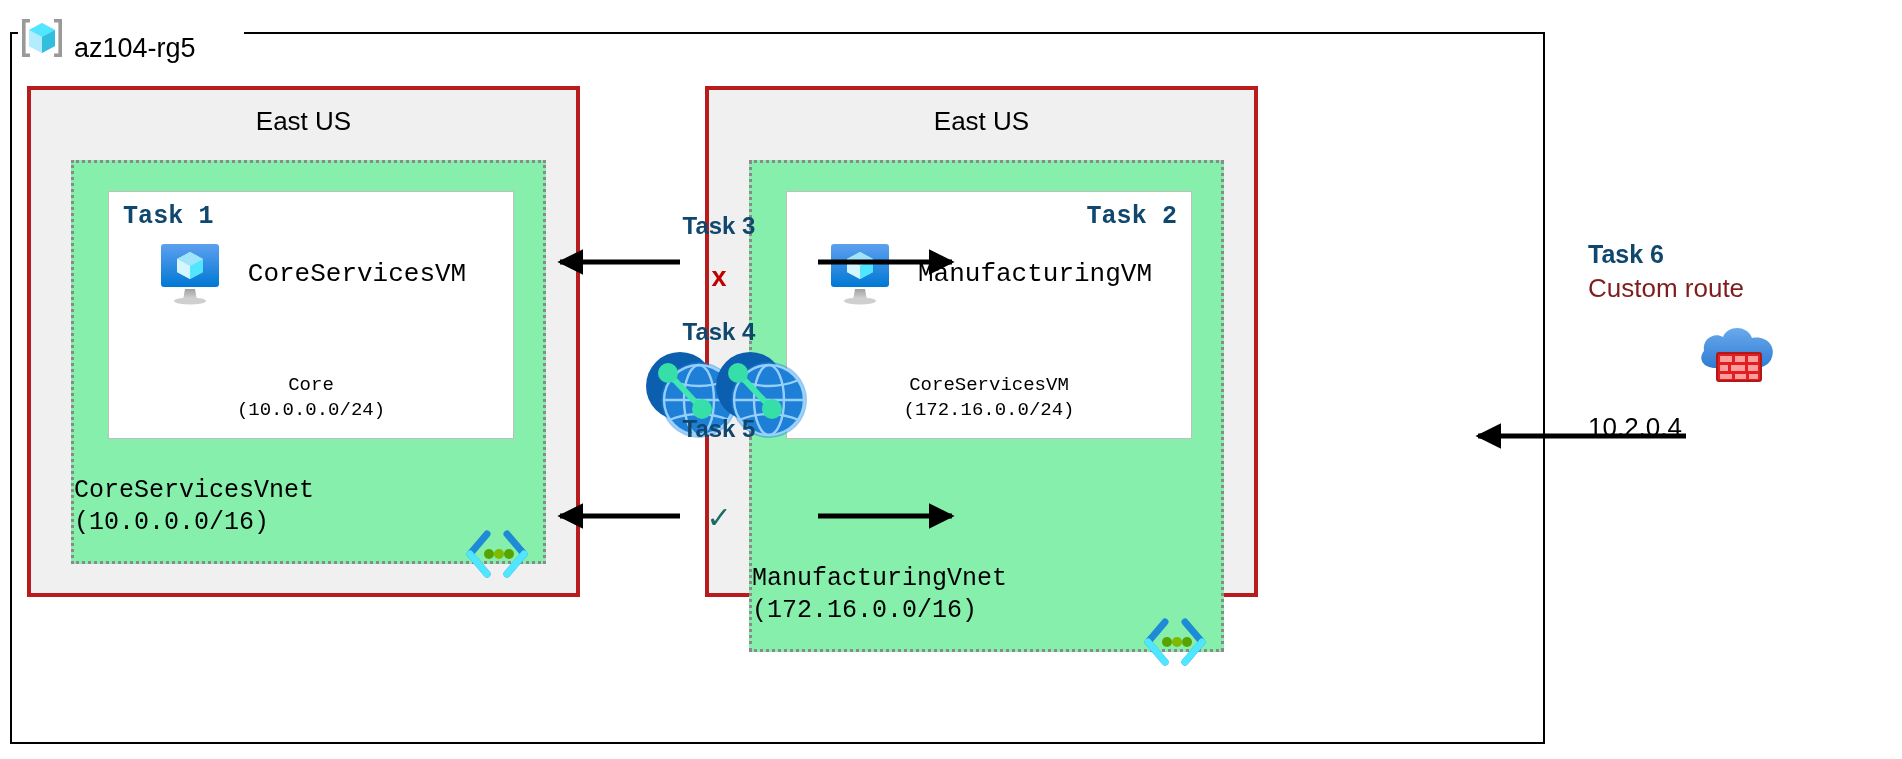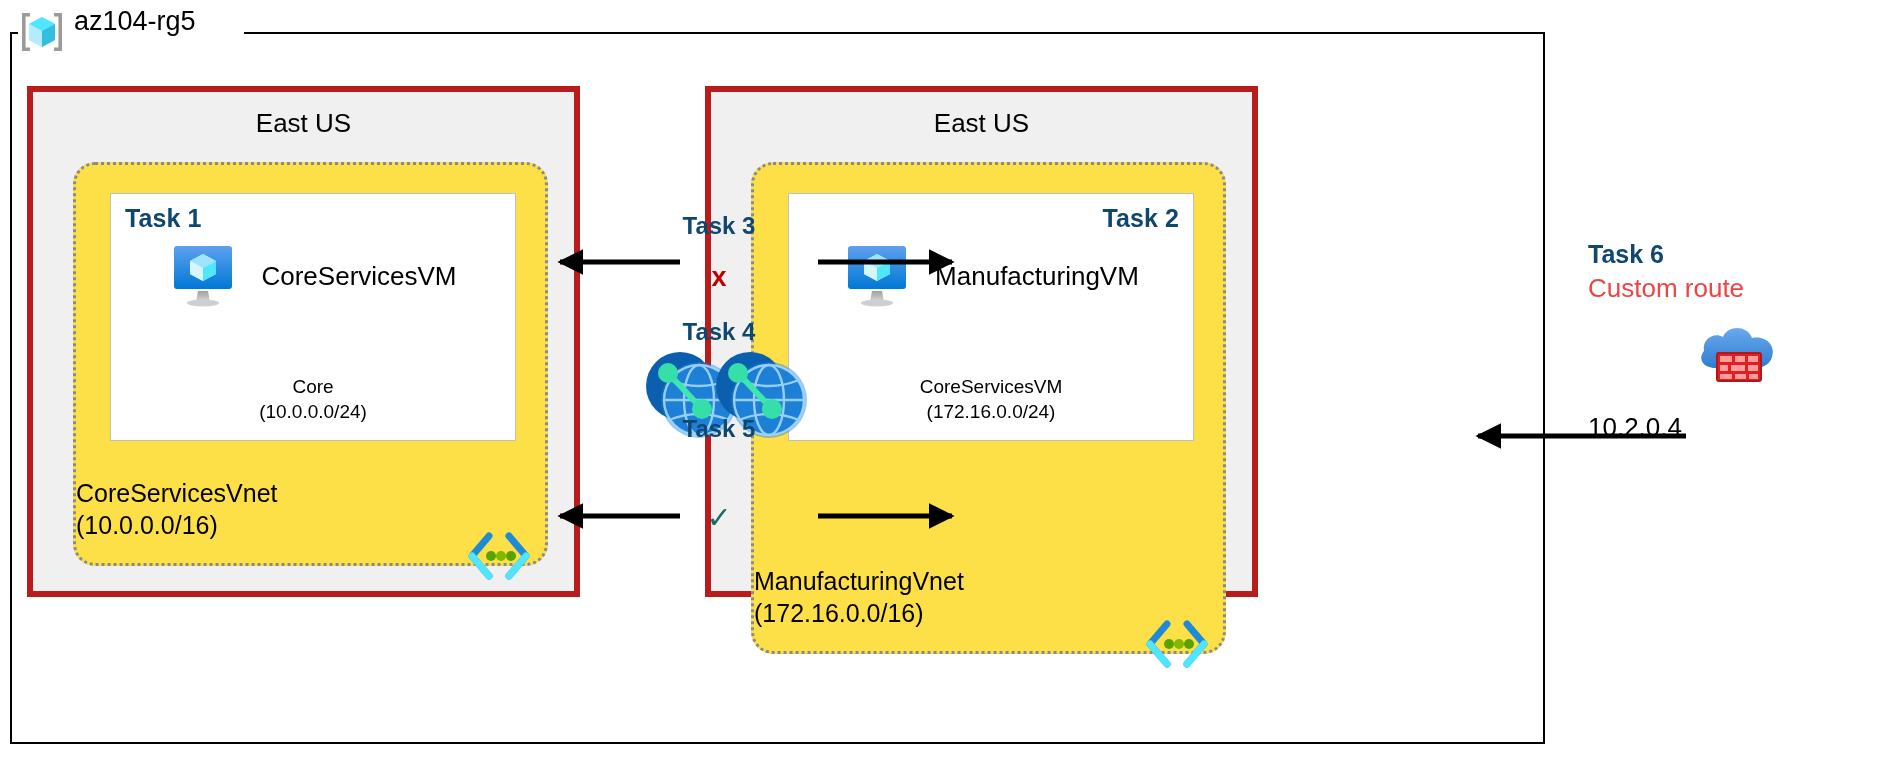--- a/index.html
+++ b/index.html
@@ -29,53 +29,54 @@
   
   #rg-title-mask{
     left:18px; top:18px;
     width:226px; height:34px;
     background:#ffffff;
   }
   #rg-title-wrap{
     left:18px; top:8px;
     height:54px;
     display:flex;
-    align-items:flex-start;
+    align-items:flex-end;
     gap:8px;
   }
   #rg-title-text{
     font-size:27px;
     line-height:1;
     color:#000;
     white-space:nowrap;
   }
 
   
   .region{
     background:#f0f0f0;
-    border:6px solid #b91c1c;
+    border:4px solid #b91c1c;
     box-sizing:border-box;
   }
   #region-left{ left:27px; top:86px; width:553px; height:511px; }
   #region-right{ left:705px; top:86px; width:553px; height:511px; }
   .region-label{
     position:absolute;
     left:0; right:0; top:16px;
     text-align:center;
     font-size:26px;
     color:#000;
   }
 
   
   .vnet{
     position:absolute;
     border:3px dotted #8a8a8a;
-    border-radius:22px;
-    background:#fde047;
+    border-radius:0;
+    background:#86efac;
     box-sizing:border-box;
+    font-family:Liberation Mono, monospace;
   }
   #vnet-left{ left:40px; top:70px; width:475px; height:404px; }
   #vnet-right{ left:40px; top:70px; width:475px; height:492px; }
   .vnet-label{
     position:absolute;
     left:0; right:0;
     bottom:22px;
     text-align:left;
     font-size:25px;
     line-height:1.28;
@@ -160,21 +161,21 @@
     left:1588px; top:240px;
     width:300px;
   }
   #task6-tag{
     font-size:25px;
     font-weight:bold;
     color:#10476e;
   }
   #task6-sub{
     font-size:26px;
-    color:#ef4444;
+    color:#7f1d1d;
     margin-top:4px;
   }
   #task6-ip{
     font-size:26px;
     color:#000;
     margin-top:22px;
   }
   #fw-icon-wrap{
     display:flex;
     justify-content:center;

